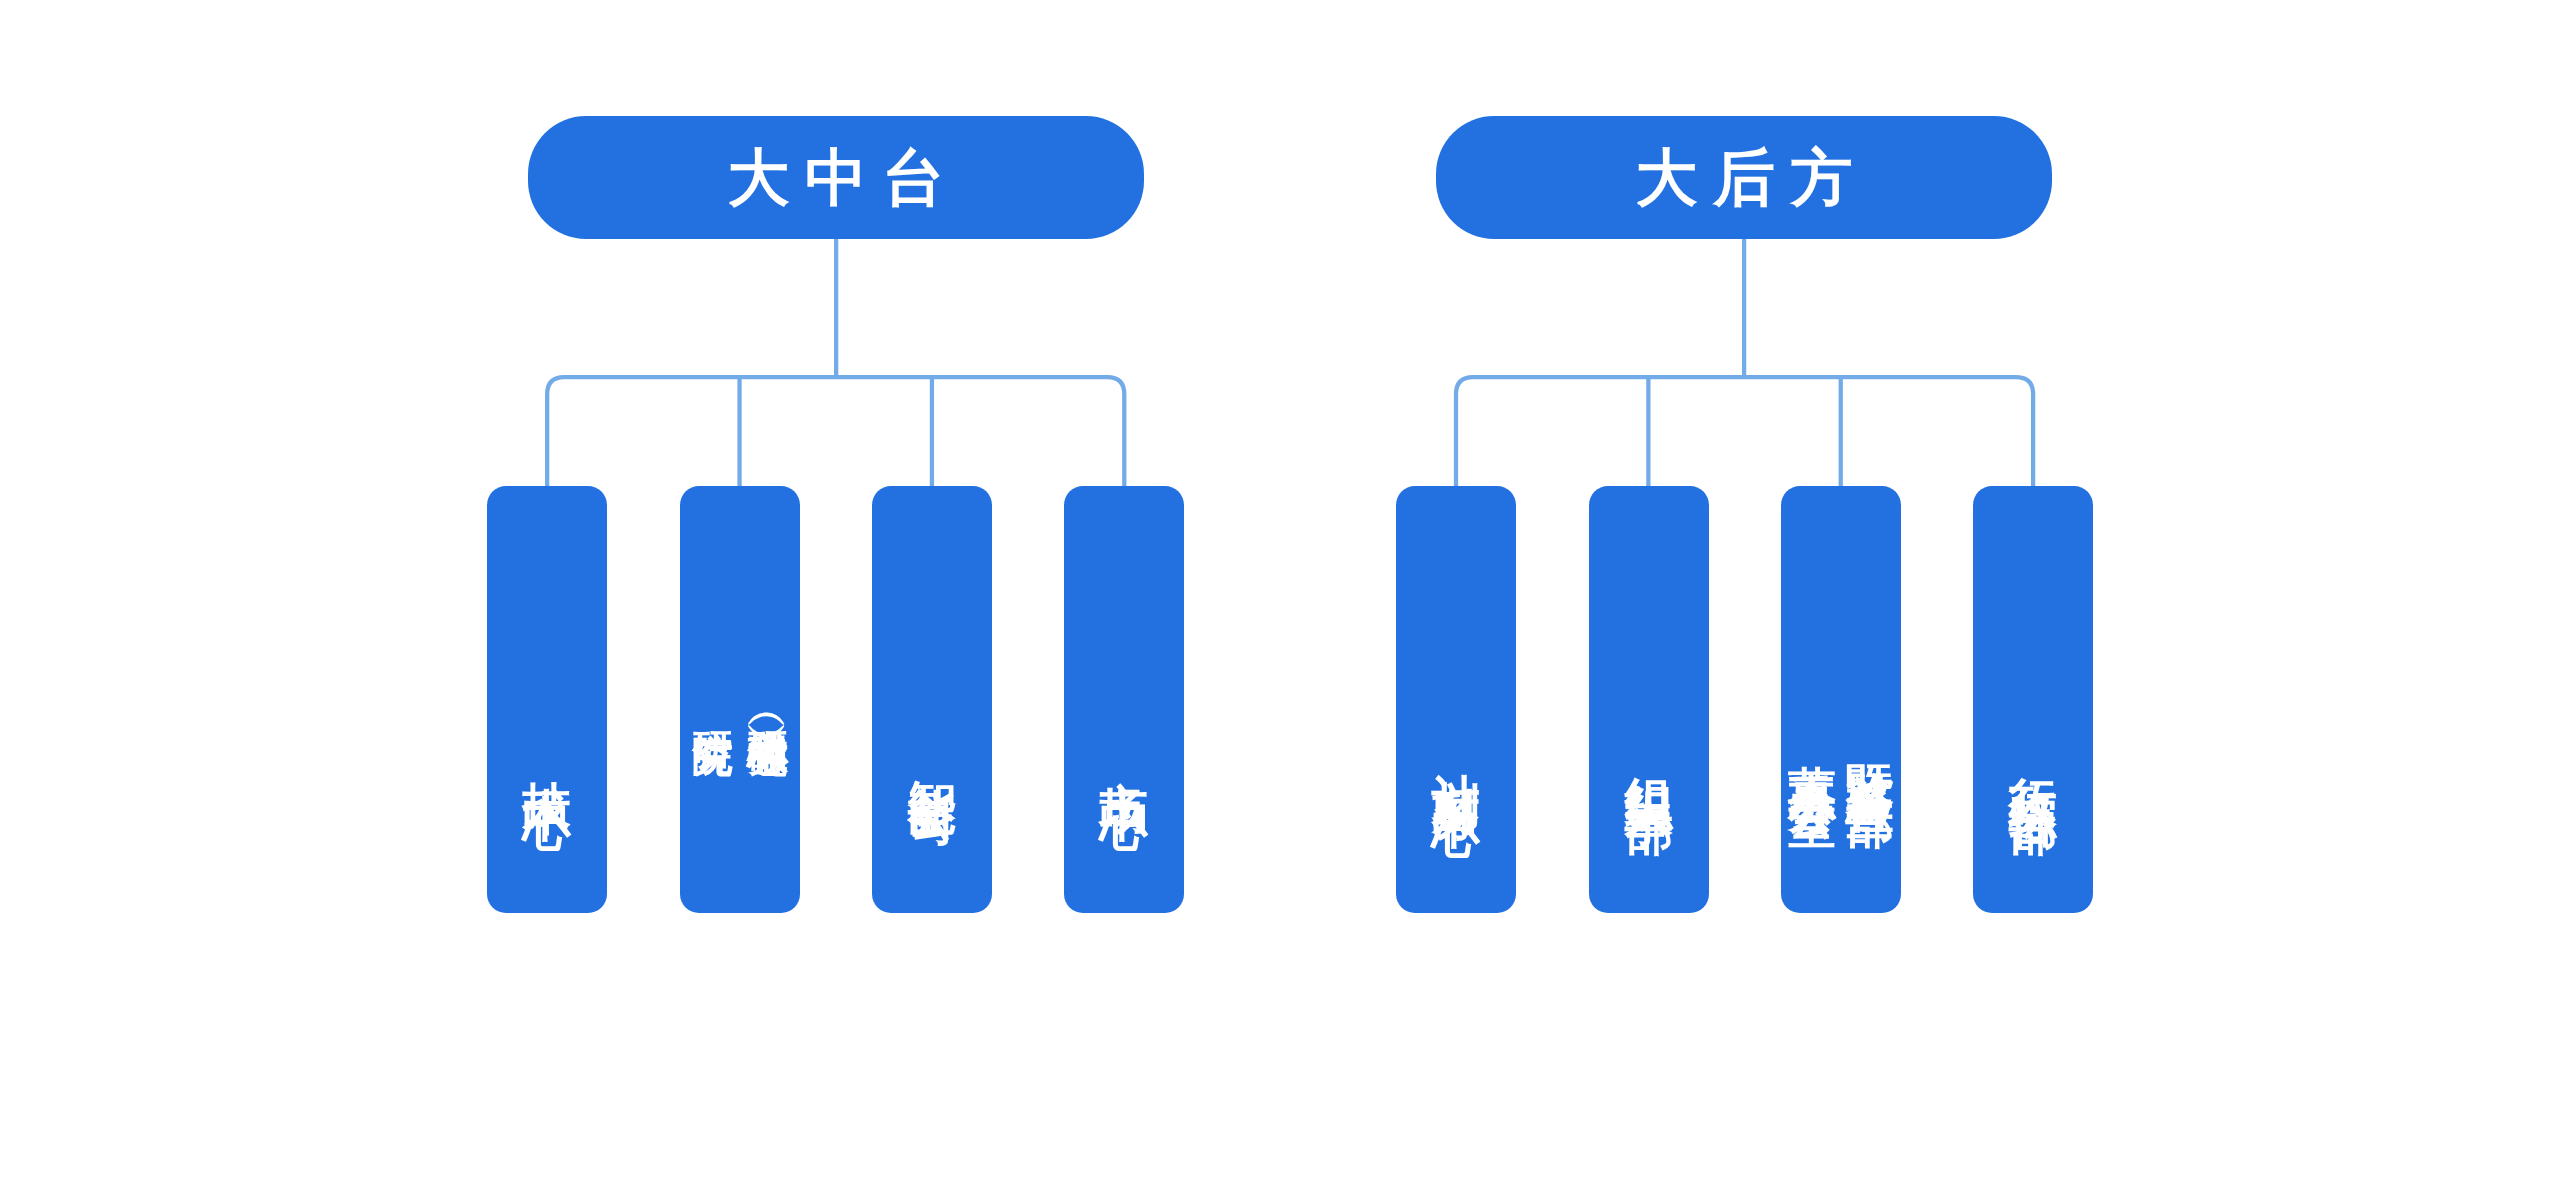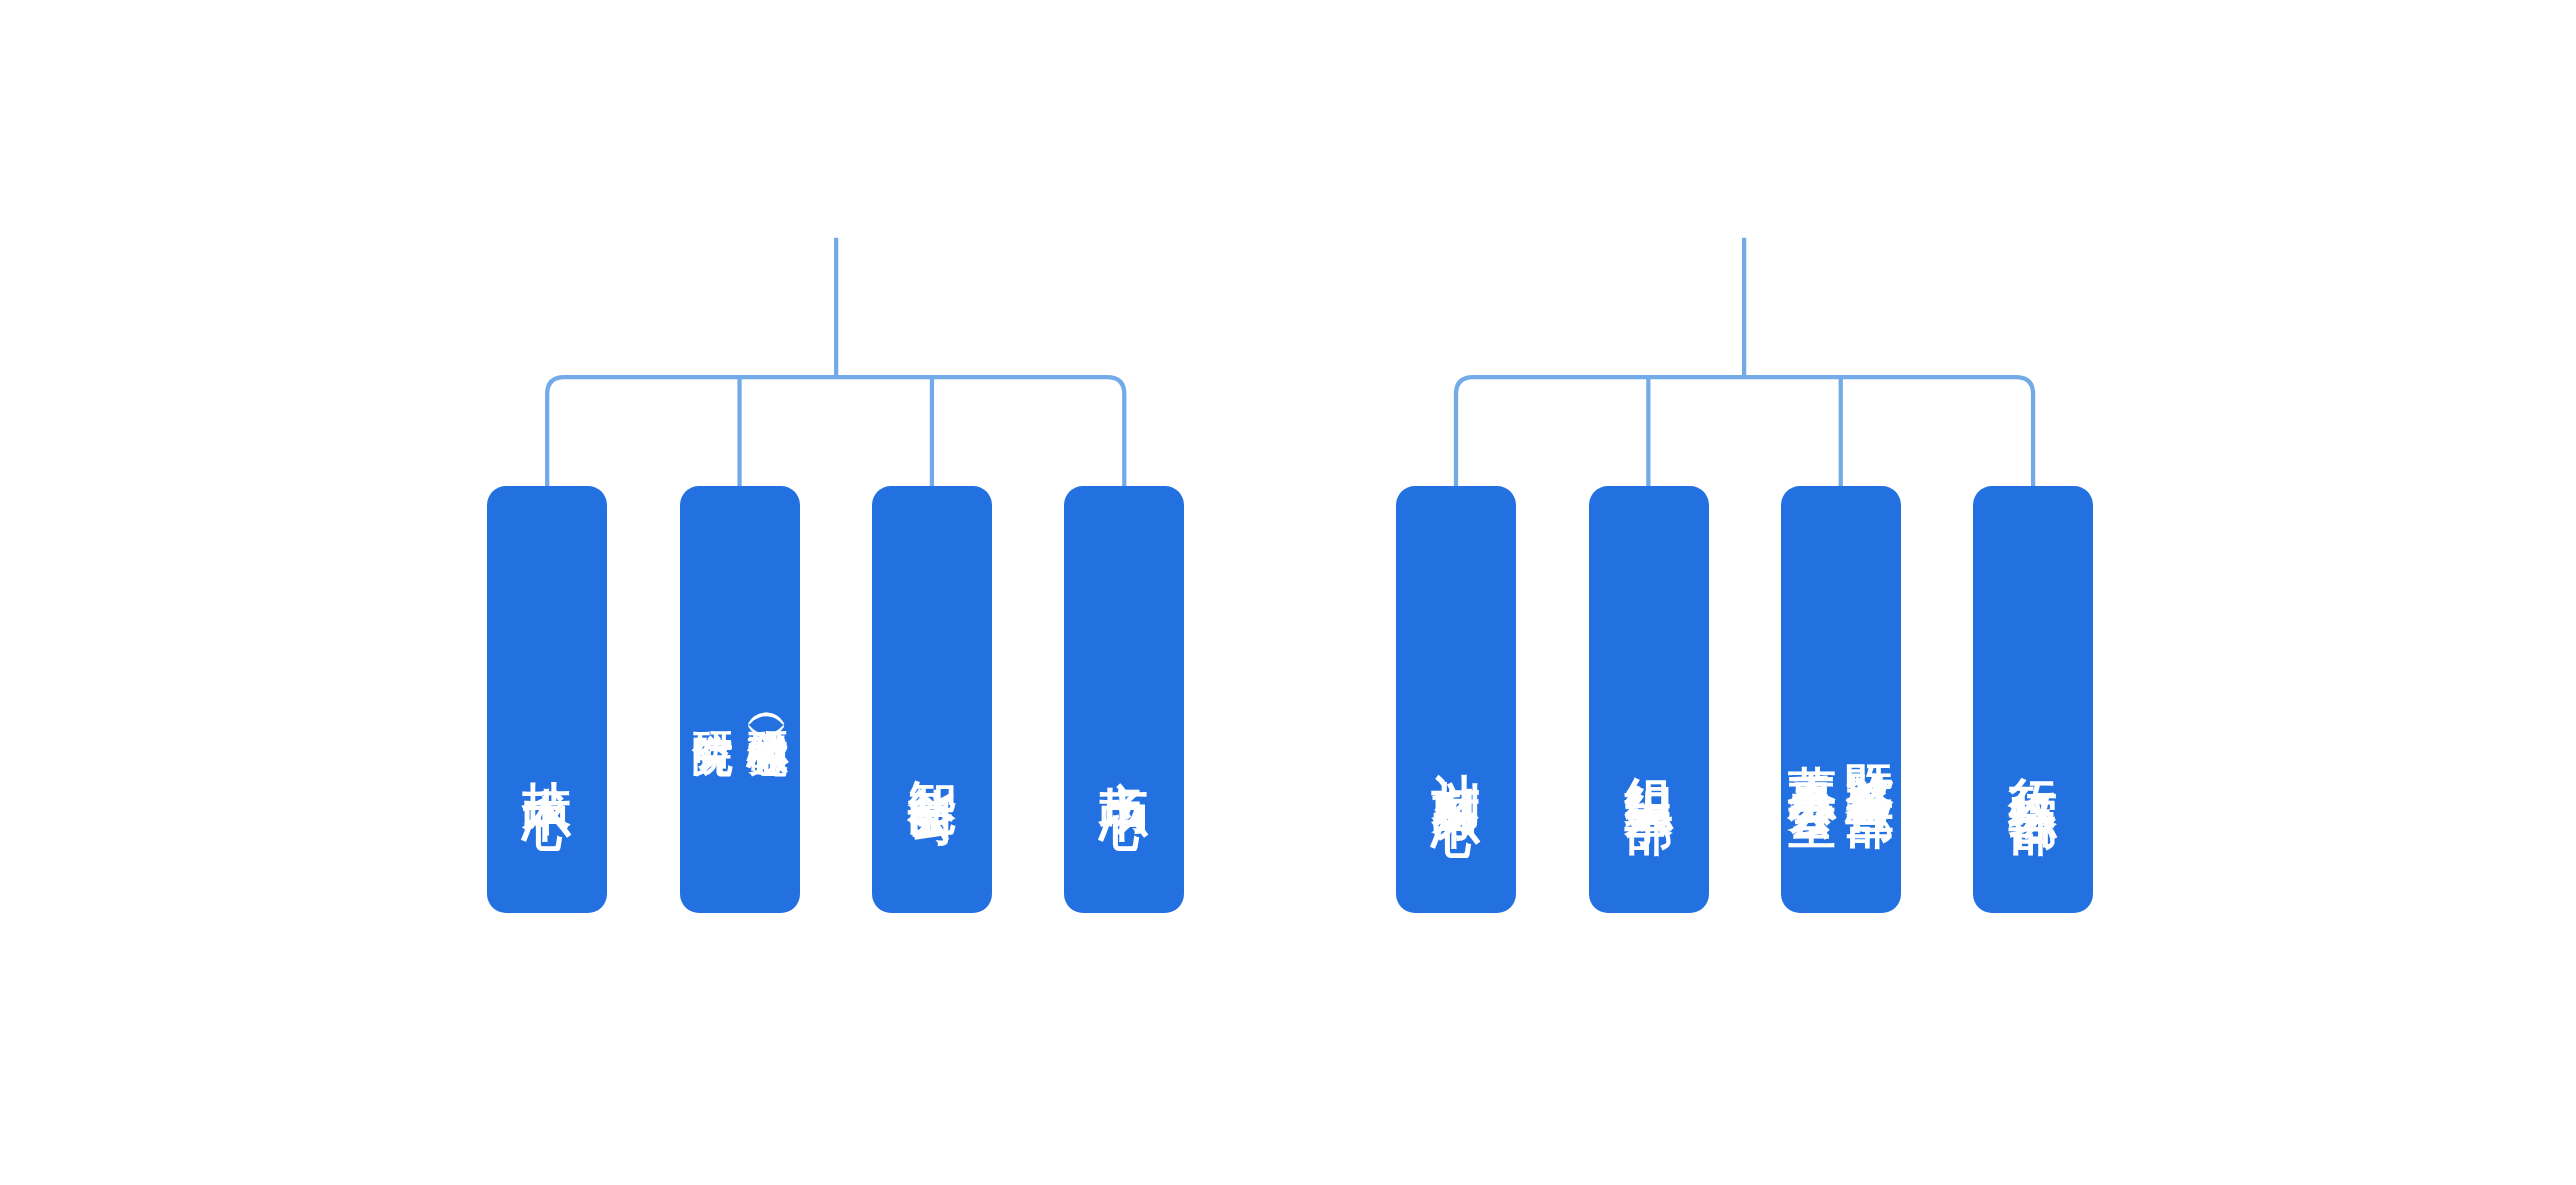--- a/index.html
+++ b/index.html
@@ -80,21 +80,27 @@
     <path d="M640,570 L640,461 Q640,441 660,441 L1295,441 Q1315,441 1315,461 L1315,570"></path>
     <path d="M865,441 L865,570"></path>
     <path d="M1090,441 L1090,570"></path>
 
     <path d="M2040,278 L2040,441"></path>
     <path d="M1703,570 L1703,461 Q1703,441 1723,441 L2358,441 Q2378,441 2378,461 L2378,570"></path>
     <path d="M1928,441 L1928,570"></path>
     <path d="M2153,441 L2153,570"></path>
   </svg>
 
+  <div class="pill" style="left:528px">
+    <span>大中台</span>
+  </div>
 
+  <div class="pill" style="left:1436px">
+    <span>大后方</span>
+  </div>
 
   <div class="child" style="left:487px">
     <div class="vlabel shift-main">
       <span>技术中心</span>
     </div>
   </div>
 
   <div class="child" style="left:680px">
     <div class="vlabel compact">
       <span>研究院</span><br>

